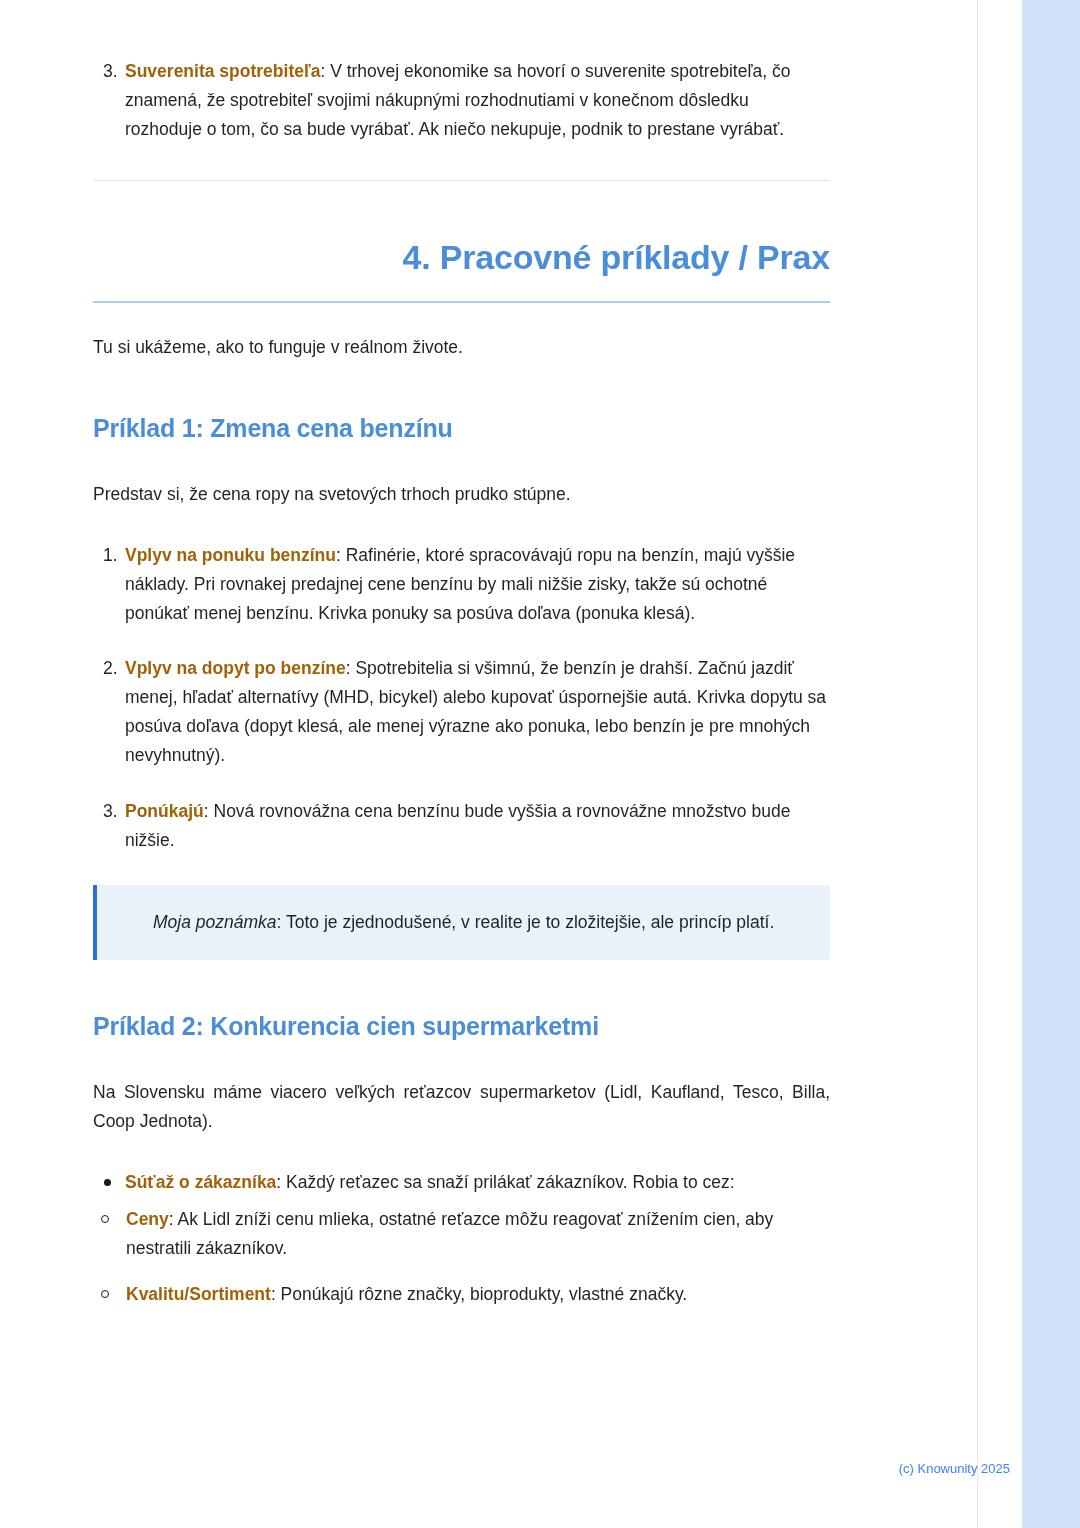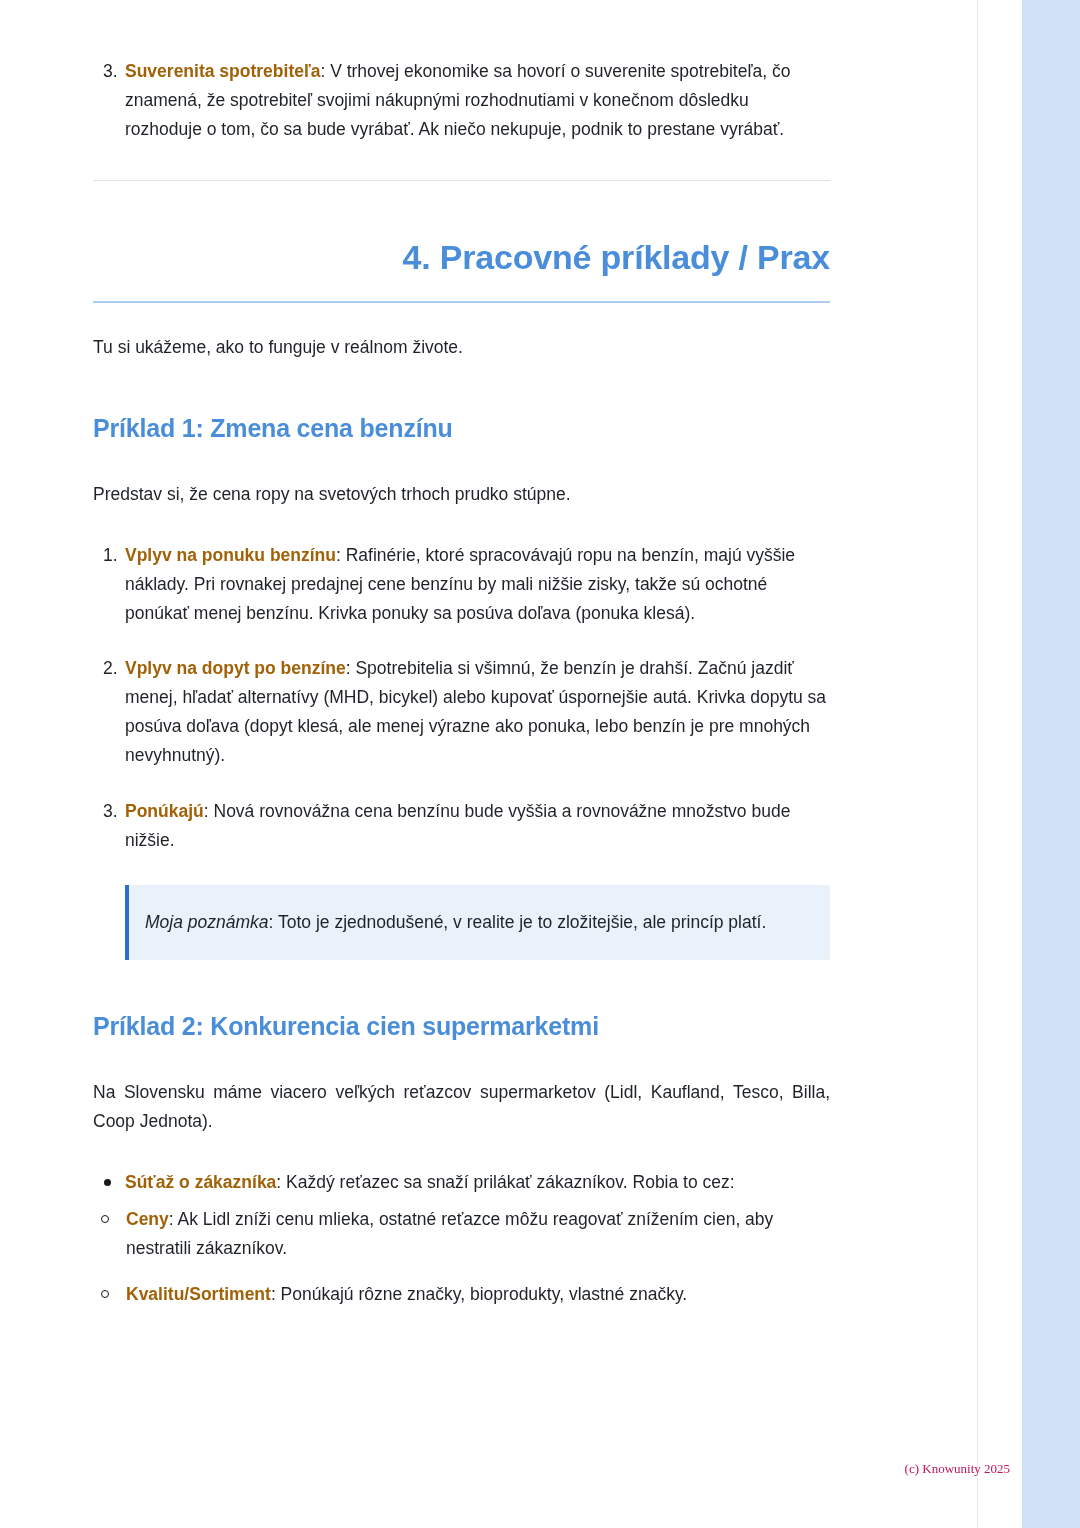--- a/index.html
+++ b/index.html
@@ -48,25 +48,24 @@
     margin-top: 46px;
     font-size: 25px;
     font-weight: 700;
     color: #4a8ed9;
     letter-spacing: -0.2px;
   }
   p.example-intro { margin-top: 31px; }
   ol.example-list { margin-top: 32px; }
 
   blockquote.note {
-    margin-left: 32px;
     margin-top: 30px;
     background: #e9f1fa;
     border-left: 4px solid #2c6fd2;
-    padding: 23px 30px 23px 16px;
+    padding: 23px 30px 23px 56px;
     border-radius: 0 2px 2px 0;
   }
 
   p.justify { text-align: justify; }
 
   ul.main-bullets { margin-top: 32px; }
   .bullet-item { margin-bottom: 8px; }
   .bullet-dot {
     flex: 0 0 7px;
     width: 7px; height: 7px;
@@ -95,22 +94,21 @@
     position: absolute;
     right: 0; top: 0;
     width: 58px; height: 1528px;
     background: #cfe1f5;
   }
   .footer-credit {
     position: absolute;
     top: 1461px;
     right: 70px;
     font-size: 13px;
-    color: #be185d;
-    font-family: Liberation Serif, serif;
+    color: #3b82f6;
   }
 </style>
 </head>
 <body>
 
 <div class="content">
 
   <ol class="num-list">
     <li class="num-item">
       <span class="num-marker">3.</span>

